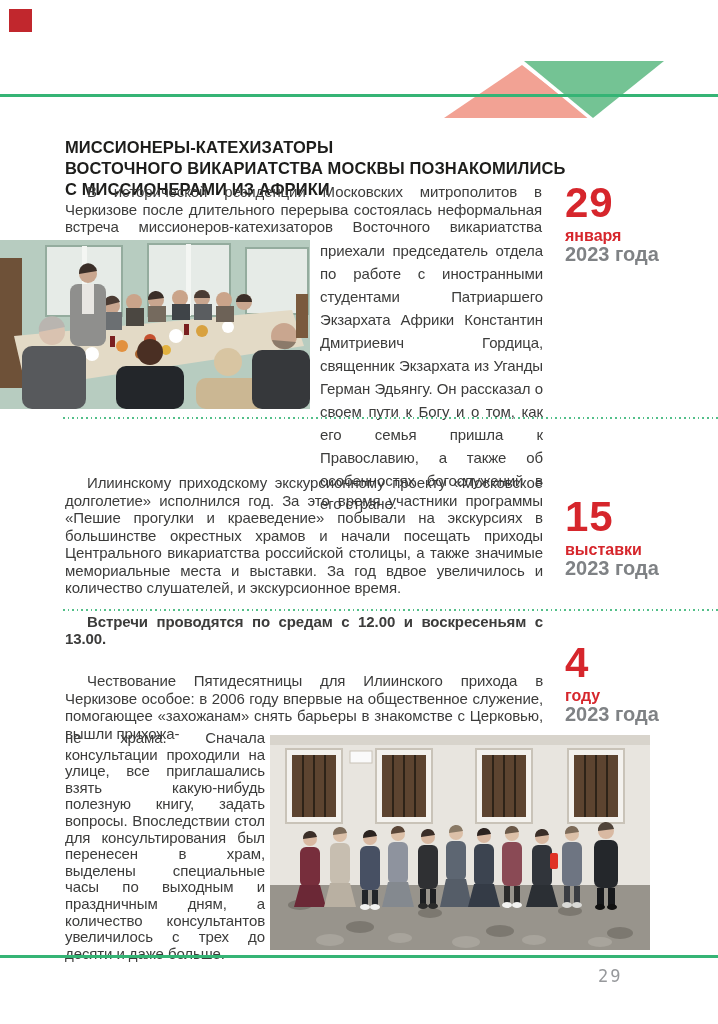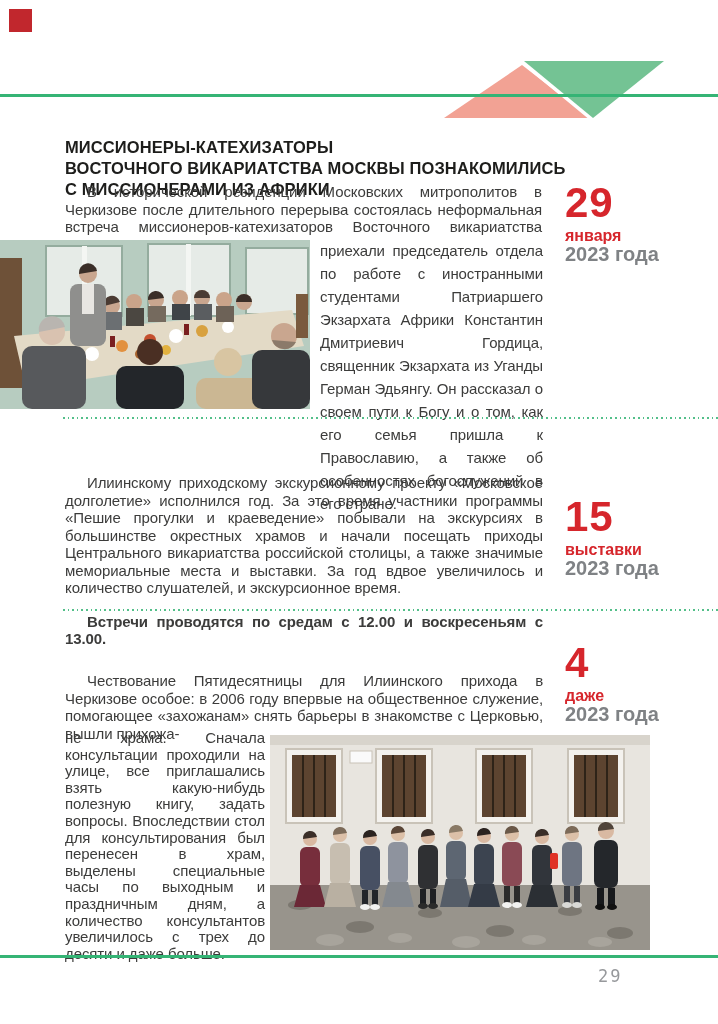--- a/index.html
+++ b/index.html
@@ -289,21 +289,21 @@
             <rect x="338" y="153" width="7" height="18" fill="#17191c"></rect>
             <ellipse cx="330" cy="172" rx="5" ry="3" fill="#111"></ellipse>
             <ellipse cx="342" cy="172" rx="5" ry="3" fill="#111"></ellipse>
           </g>
       </g>
     </svg>
   </div>
 
   <div class="date" style="top:644px;">
     <div class="day">4</div>
-    <div class="month">даже</div>
+    <div class="month">году</div>
     <div class="year">2023 года</div>
   </div>
 
   <div class="rule bottom"></div>
 
   <div class="pagenum">29</div>
 
 </div>
 
 </body></html>

